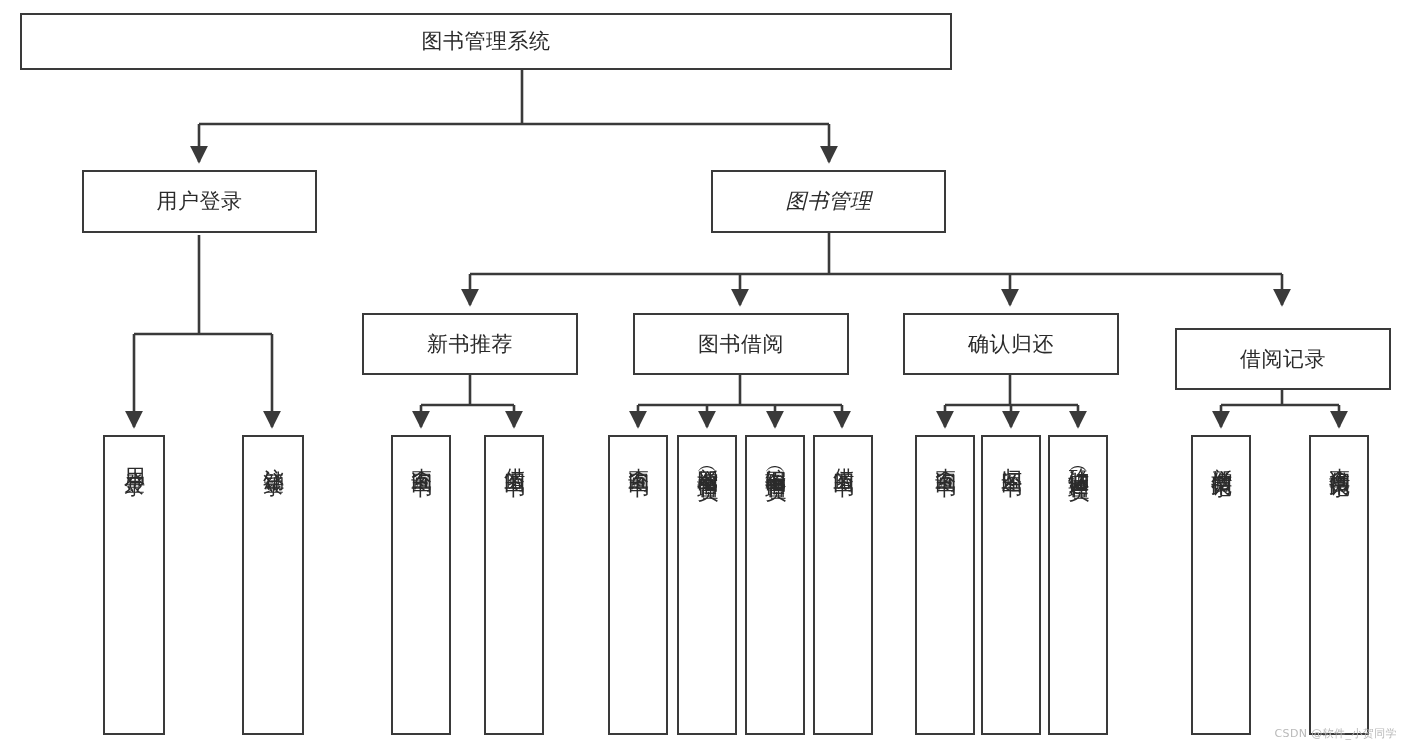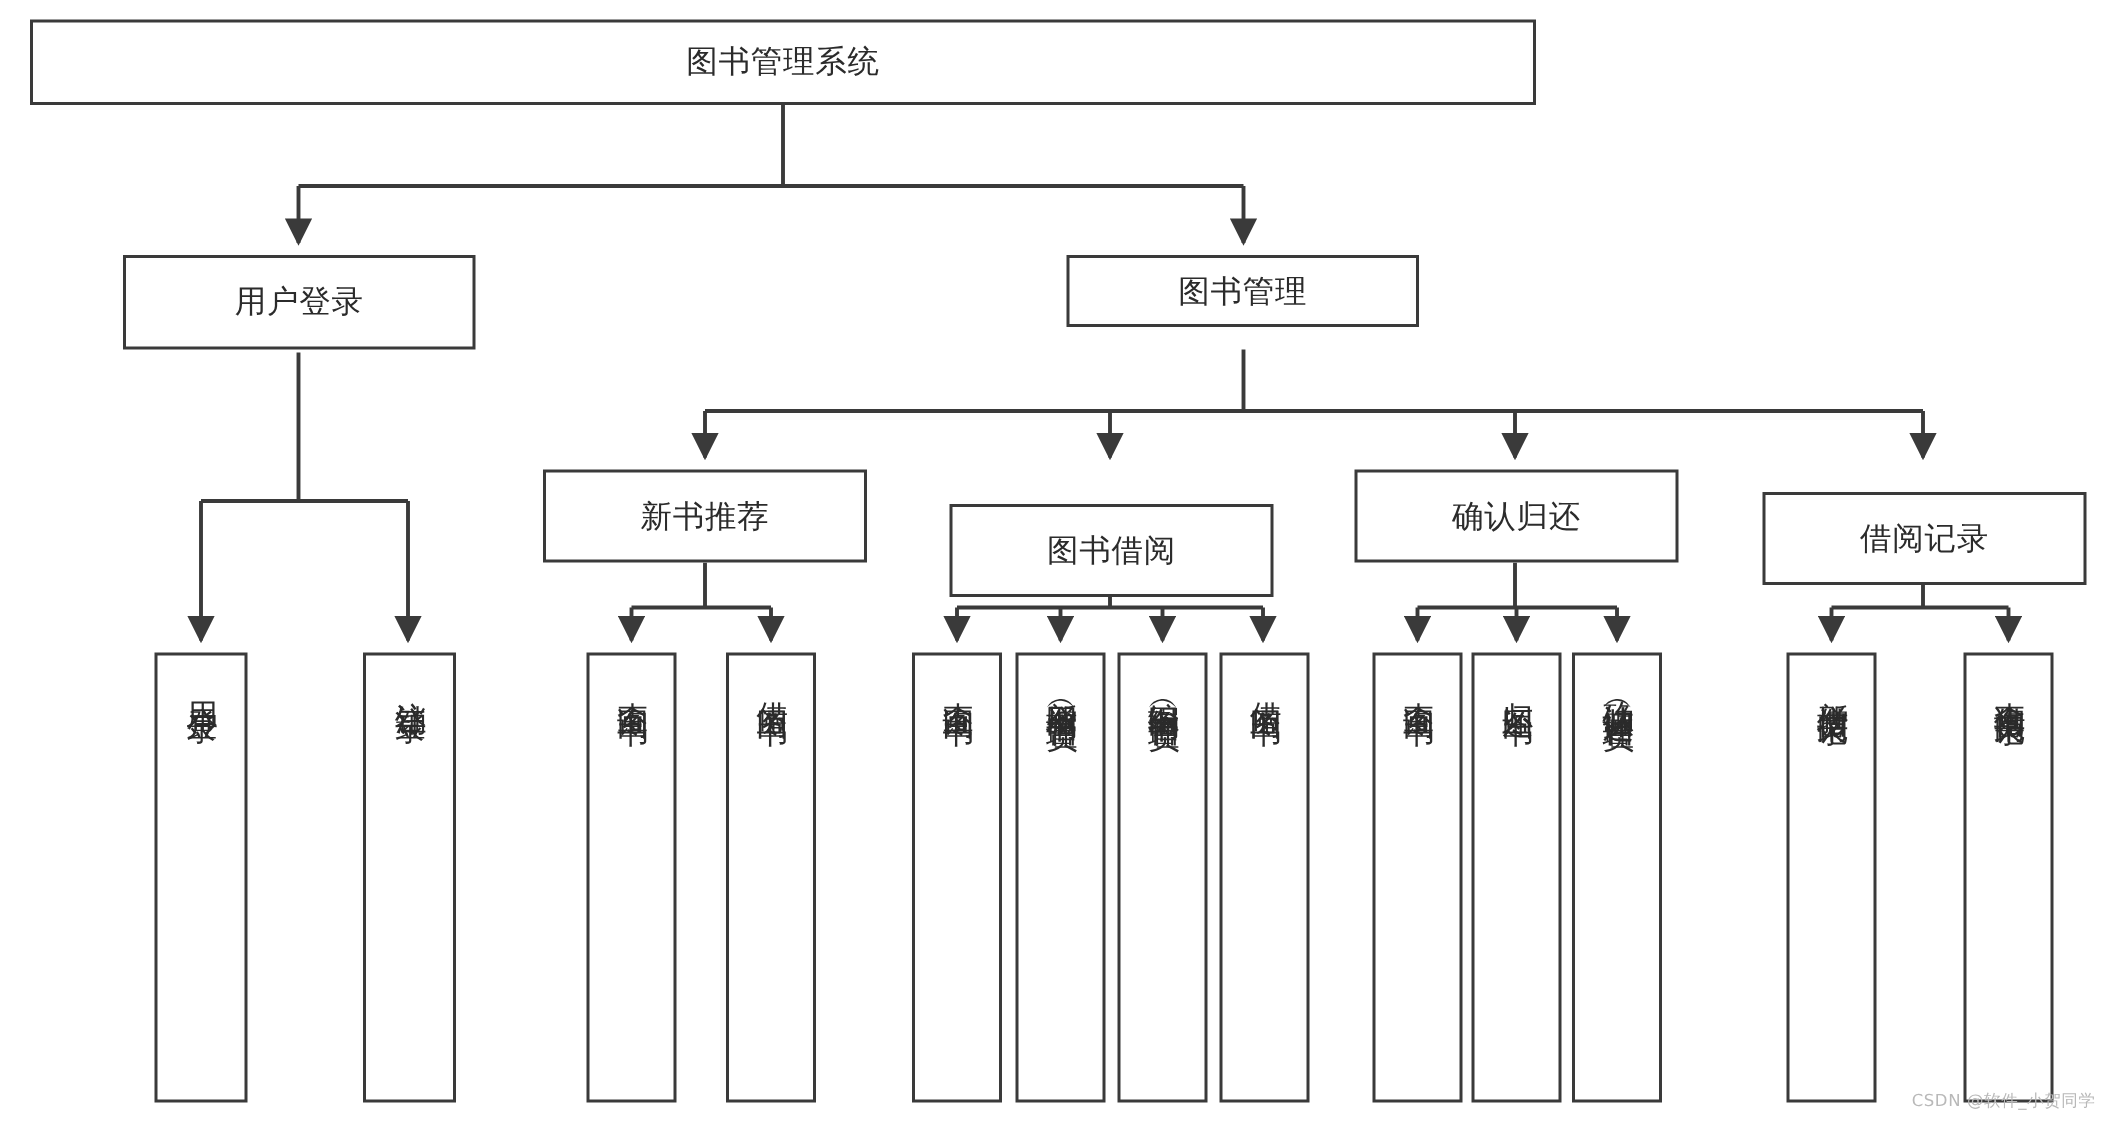--- a/index.html
+++ b/index.html
@@ -119,35 +119,35 @@
       <path d="M 1011 405 L 1011 427" marker-end="url(#arrow)"></path>
       <path d="M 1078 405 L 1078 427" marker-end="url(#arrow)"></path>
 
       <path d="M 1282 375 L 1282 405"></path>
       <path d="M 1221 405 L 1339 405"></path>
       <path d="M 1221 405 L 1221 427" marker-end="url(#arrow)"></path>
       <path d="M 1339 405 L 1339 427" marker-end="url(#arrow)"></path>
     </g>
   </svg>
 
-  <div class="node horiz" style="left:20px; top:13px; width:1004px; height:57px;">
+  <div class="node horiz" style="left:20px; top:13px; width:932px; height:57px;">
     <span class="label">图书管理系统</span>
   </div>
 
   <div class="node horiz" style="left:82px; top:170px; width:235px; height:63px;">
     <span class="label">用户登录</span>
   </div>
-  <div class="node horiz" style="left:711px; top:170px; width:235px; height:48px;">
+  <div class="node horiz" style="left:711px; top:170px; width:235px; height:63px;font-style:italic;">
     <span class="label">图书管理</span>
   </div>
 
   <div class="node horiz" style="left:362px; top:313px; width:216px; height:62px;">
     <span class="label">新书推荐</span>
   </div>
-  <div class="node horiz" style="left:633px; top:313px; width:216px; height:62px;margin-top:23px;">
+  <div class="node horiz" style="left:633px; top:313px; width:216px; height:62px;">
     <span class="label">图书借阅</span>
   </div>
   <div class="node horiz" style="left:903px; top:313px; width:216px; height:62px;">
     <span class="label">确认归还</span>
   </div>
   <div class="node horiz" style="left:1175px; top:328px; width:216px; height:62px;">
     <span class="label">借阅记录</span>
   </div>
 
   <div class="node vert" style="left:103px; top:435px; width:62px; height:300px;">

